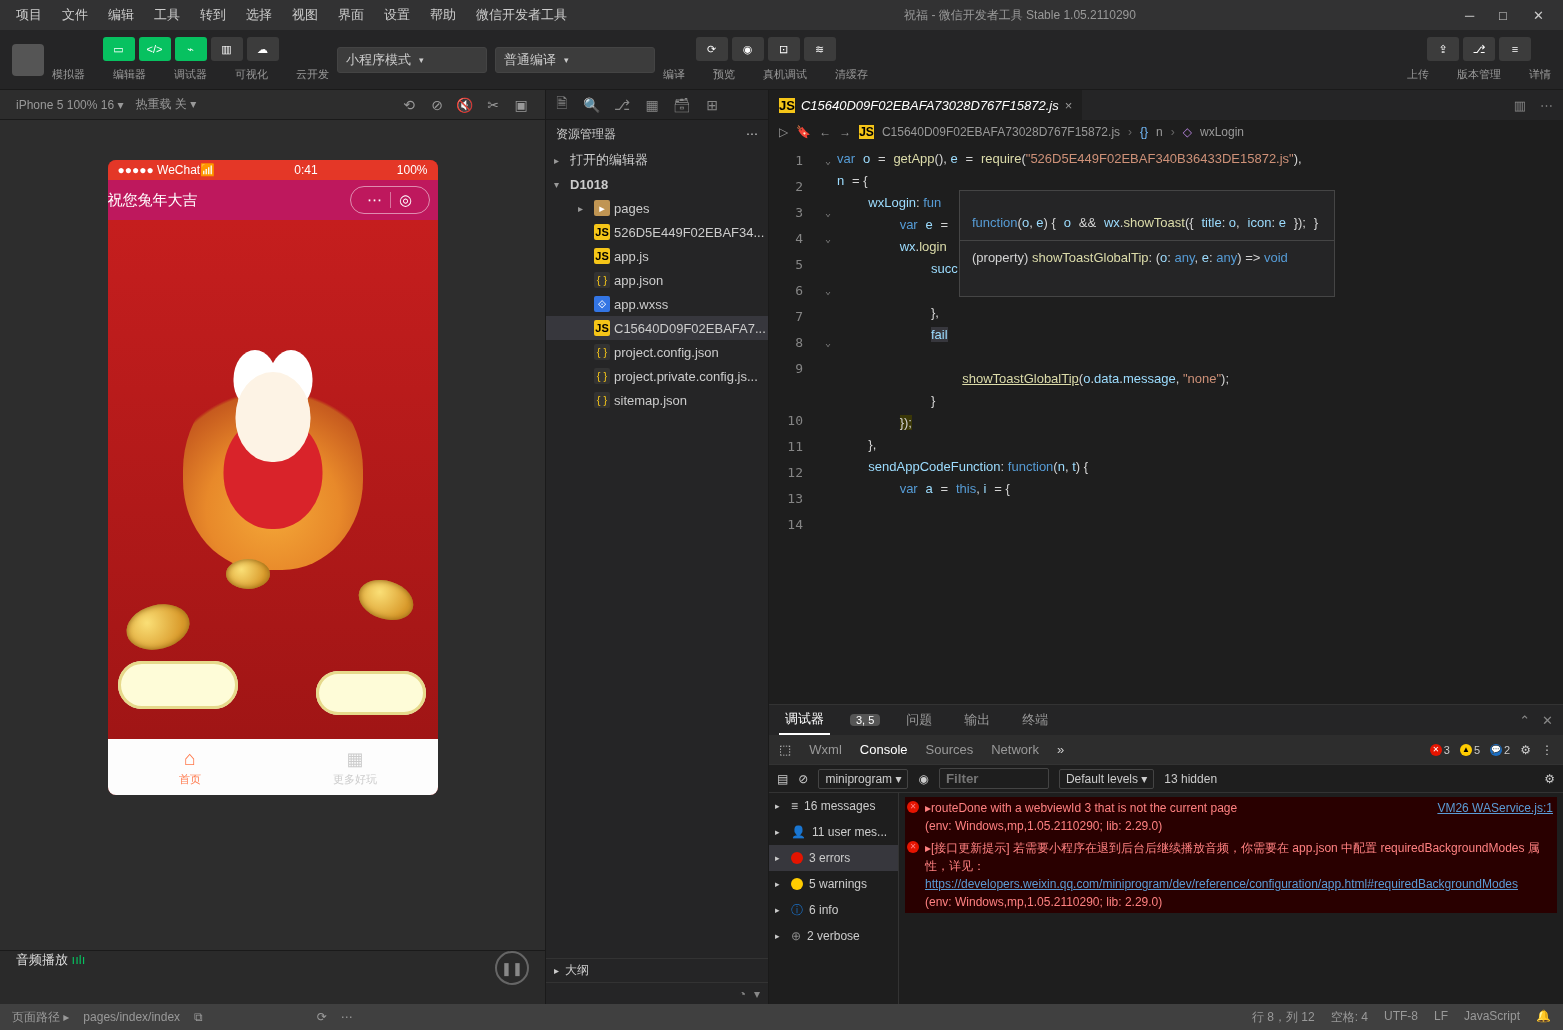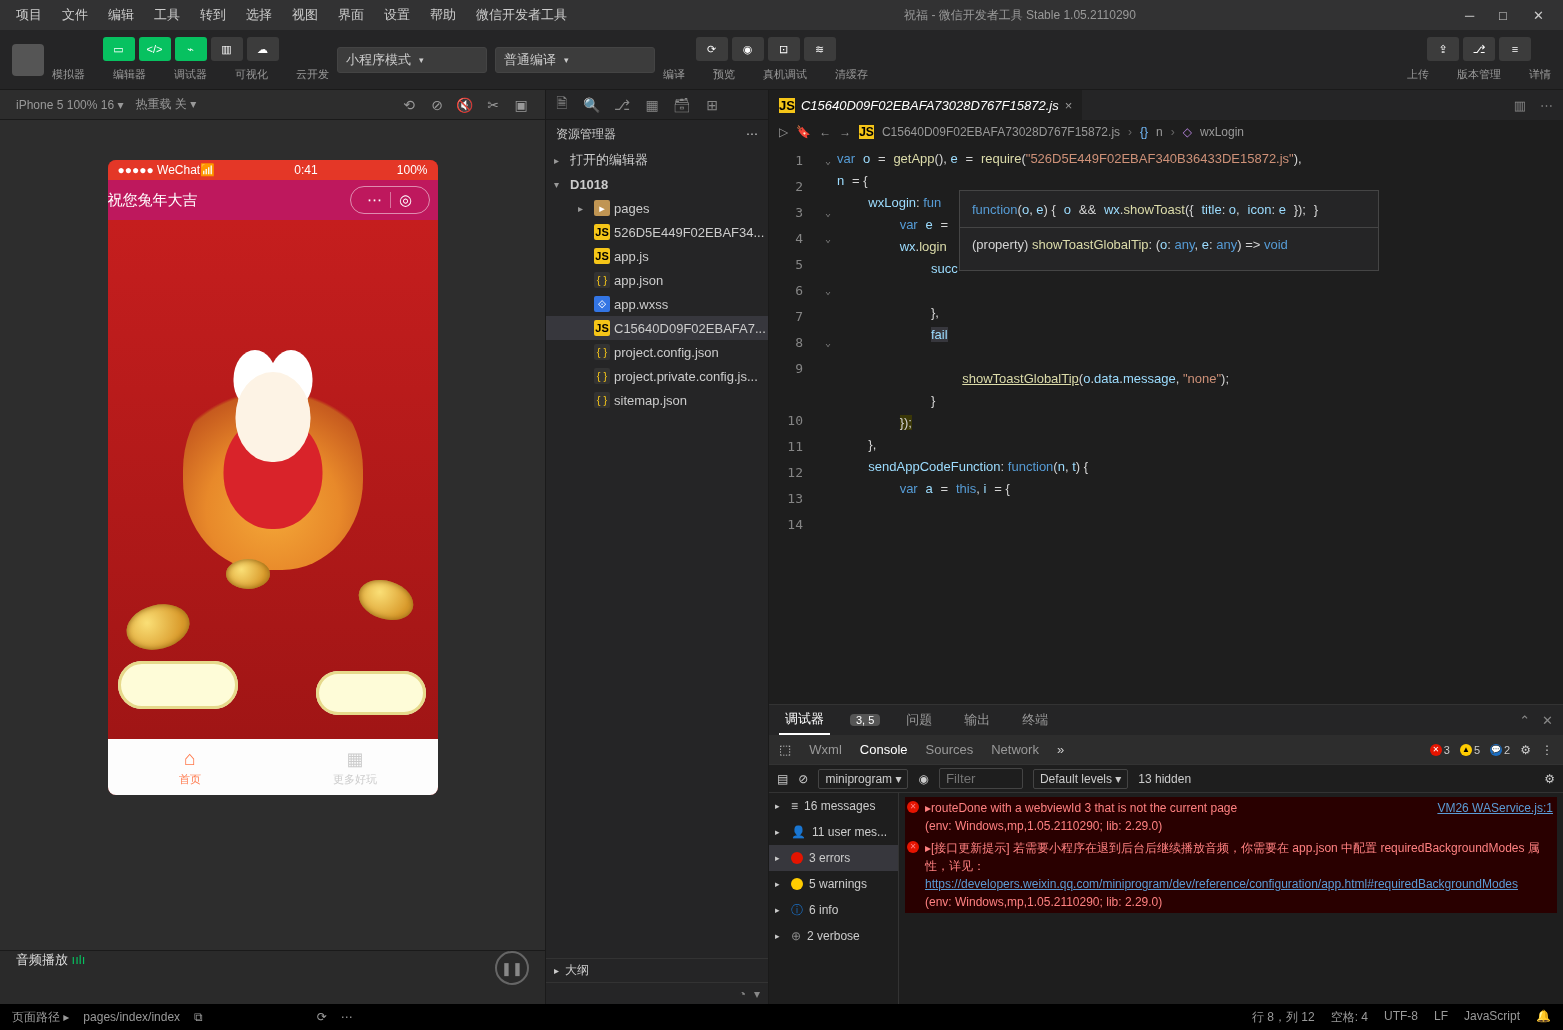--- a/index.html
+++ b/index.html
@@ -62,21 +62,21 @@
 .edtab .ficon{font-style:normal}
 .edtab .close{font-style:normal;color:#999;cursor:pointer}
 .edtabs .right{margin-left:auto;display:flex;gap:14px;padding:0 10px;color:#888}
 .bcrumb{height:24px;display:flex;align-items:center;padding:0 10px;gap:8px;font-size:12px;color:#999;overflow:hidden}
 .bcrumb .sep{color:#666}
 .editor{flex:1;display:flex;overflow:hidden;position:relative}
 .gutter{width:50px;text-align:right;padding-right:16px;color:#858585;font-family:Consolas,monospace;font-size:13px;line-height:26px;padding-top:4px}
 .code{flex:1;font-family:Consolas,monospace;font-size:13px;line-height:22px;padding-top:4px;white-space:pre;min-width:0}
 .foldcol{width:18px;color:#888;font-family:Consolas,monospace;font-size:10px;line-height:26px;padding-top:4px;text-align:center}
 .k{color:#569cd6}.s{color:#ce9178}.f{color:#dcdcaa}.v{color:#9cdcfe}.p{color:#d4d4d4}
-.tooltip{position:absolute;left:190px;top:46px;width:420px;background:#252526;border:1px solid #454545;padding:8px 12px;font-family:Consolas,monospace;font-size:13px;line-height:22px;z-index:10;color:#d4d4d4}
+.tooltip{position:absolute;left:190px;top:46px;width:376px;background:#252526;border:1px solid #454545;padding:21px 12px;font-family:Consolas,monospace;font-size:13px;line-height:22px;z-index:10;color:#d4d4d4}
 .consolewrap{height:300px;border-top:1px solid #333;display:flex;flex-direction:column}
 .constabs{height:30px;display:flex;align-items:center;padding:0 10px;gap:20px;font-size:13px;background:#252526}
 .constabs .tab{color:#999;cursor:pointer;padding:0 6px;height:30px;display:flex;align-items:center}
 .constabs .tab.act{color:#fff;border-bottom:2px solid #fff}
 .constabs .badge{background:#555;color:#fff;border-radius:4px;padding:0 6px;font-size:11px}
 .constabs .right{margin-left:auto;display:flex;gap:12px;color:#888}
 .devtabs{height:30px;display:flex;align-items:center;padding:0 10px;gap:18px;font-size:13px;background:#2d2d2d;border-bottom:1px solid #333}
 .devtabs .tab{color:#999;cursor:pointer}
 .devtabs .tab.act{color:#fff}
 .devtabs .right{margin-left:auto;display:flex;gap:10px;align-items:center;font-size:12px}
@@ -89,21 +89,21 @@
 .conside{width:130px;border-right:1px solid #333;font-size:12px}
 .conside .row{height:26px;display:flex;align-items:center;padding-left:6px;gap:6px;cursor:pointer}
 .conside .row.sel{background:#37373d}
 .conside .row .arrow{font-size:9px;width:10px}
 .conmsg{flex:1;overflow:auto;font-family:Consolas,monospace;font-size:12px;padding:4px 6px}
 .conmsg .line{padding:2px 4px 2px 20px;position:relative;line-height:18px}
 .conmsg .line.err{background:#290000;color:#ff8080}
 .conmsg .line .mk{position:absolute;left:2px;top:4px;width:12px;height:12px;border-radius:50%;font-size:8px;display:flex;align-items:center;justify-content:center}
 .conmsg .src{float:right;color:#5b9bd5;text-decoration:underline;cursor:pointer}
 .conmsg a{color:#5b9bd5;text-decoration:underline}
-.statusbar{position:absolute;bottom:0;left:0;right:0;height:26px;background:#000000;display:flex;align-items:center;padding:0 12px;font-size:12px;color:#999;gap:14px}
+.statusbar{position:absolute;bottom:0;left:0;right:0;height:26px;background:#404040;display:flex;align-items:center;padding:0 12px;font-size:12px;color:#999;gap:14px}
 .statusbar .right{margin-left:auto;display:flex;gap:16px}
 </style>
 </head>
 <body>
 
 <div class="titlebar">
   <div class="menu">
     <span>项目</span>
     <span>文件</span>
     <span>编辑</span>
@@ -406,21 +406,21 @@
             </span>
           <span>⚙</span>
           <span>⋮</span>
         </div>
       </div>
       <div class="consfilter">
         <span>▤</span>
         <span>⊘</span>
         <span class="inp"><span>miniprogram</span> ▾</span>
         <span>◉</span>
-        <input class="inp" style="width: 84px;" placeholder="Filter">
+        <input class="inp" style="width: 110px; font-weight: bold;" placeholder="Filter">
         <span class="inp"><span>Default levels</span> ▾</span>
         <span>13 hidden</span>
         <span style="margin-left:auto">⚙</span>
       </div>
       <div class="consbody">
         <div class="conside" id="conside">
             <div class="row">
               <span class="arrow">▸</span>
               <span>≡</span>
               <span>16 messages</span>

